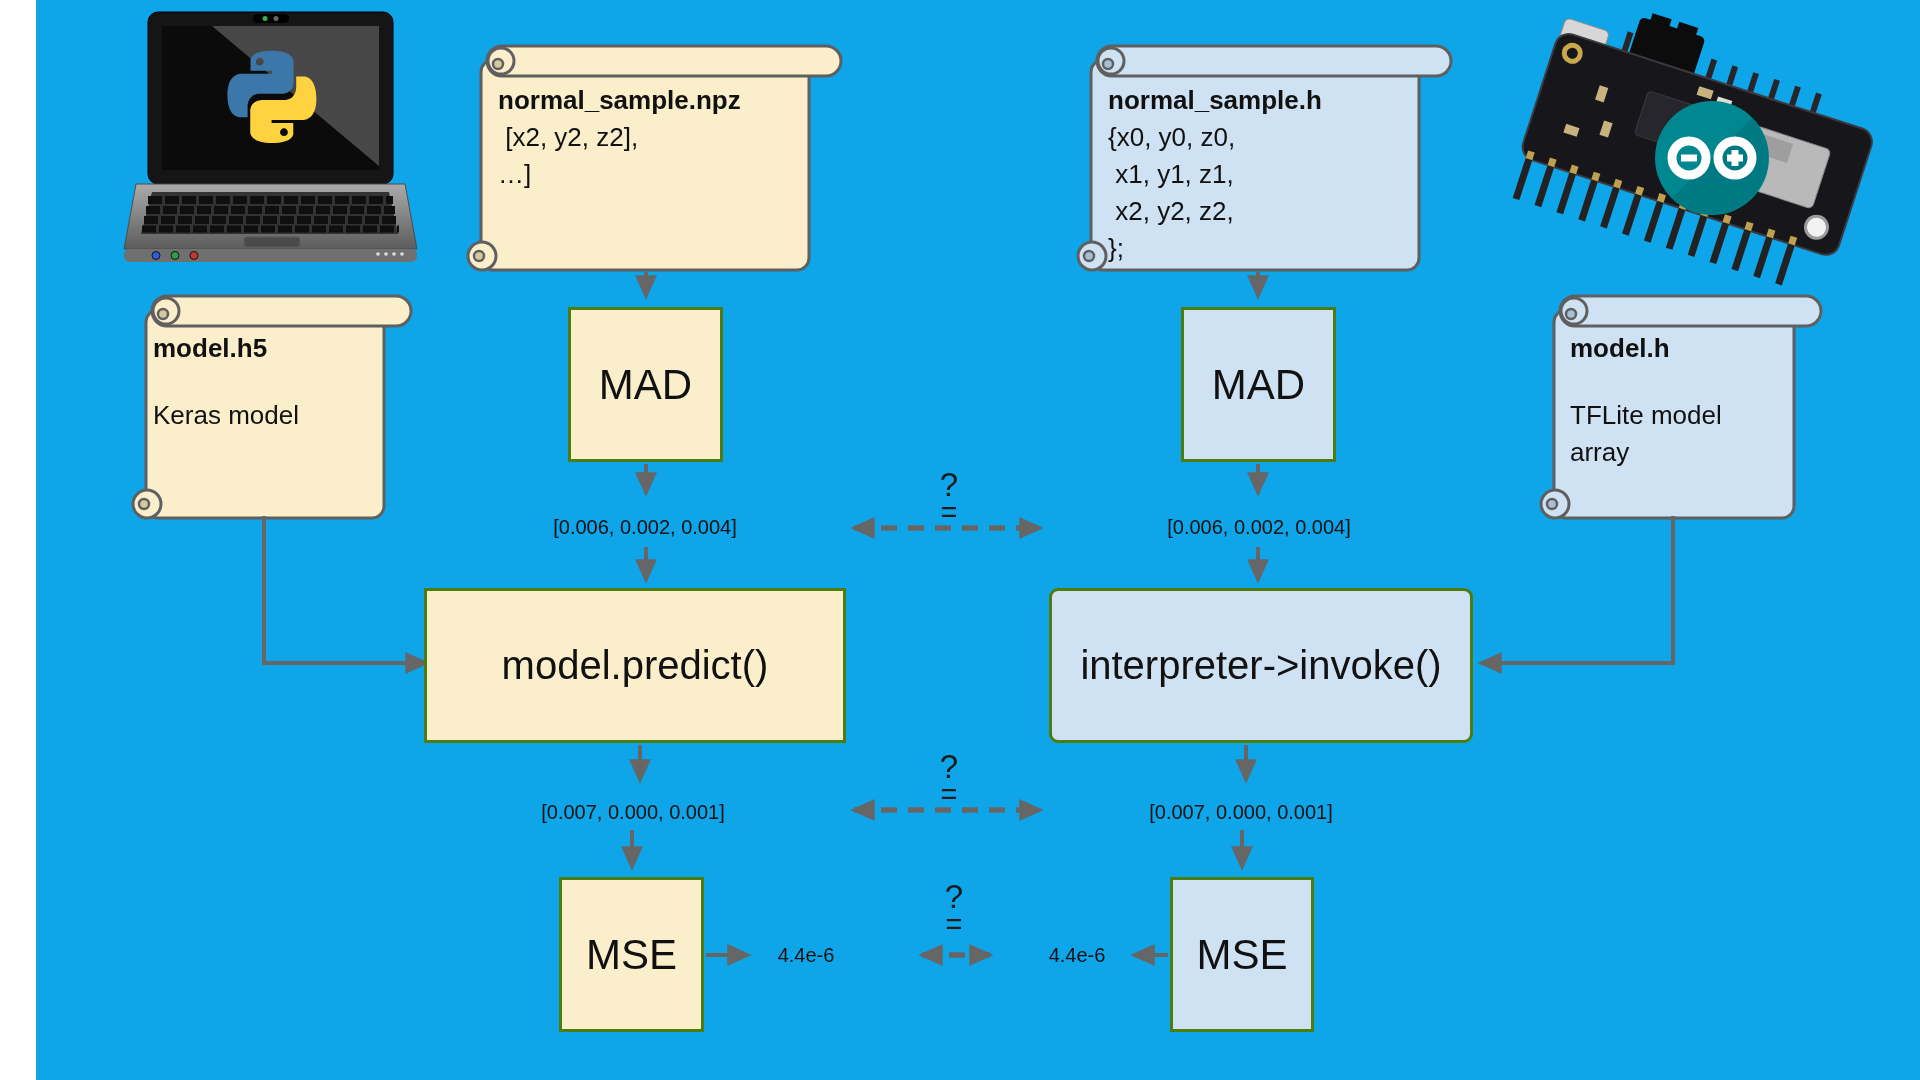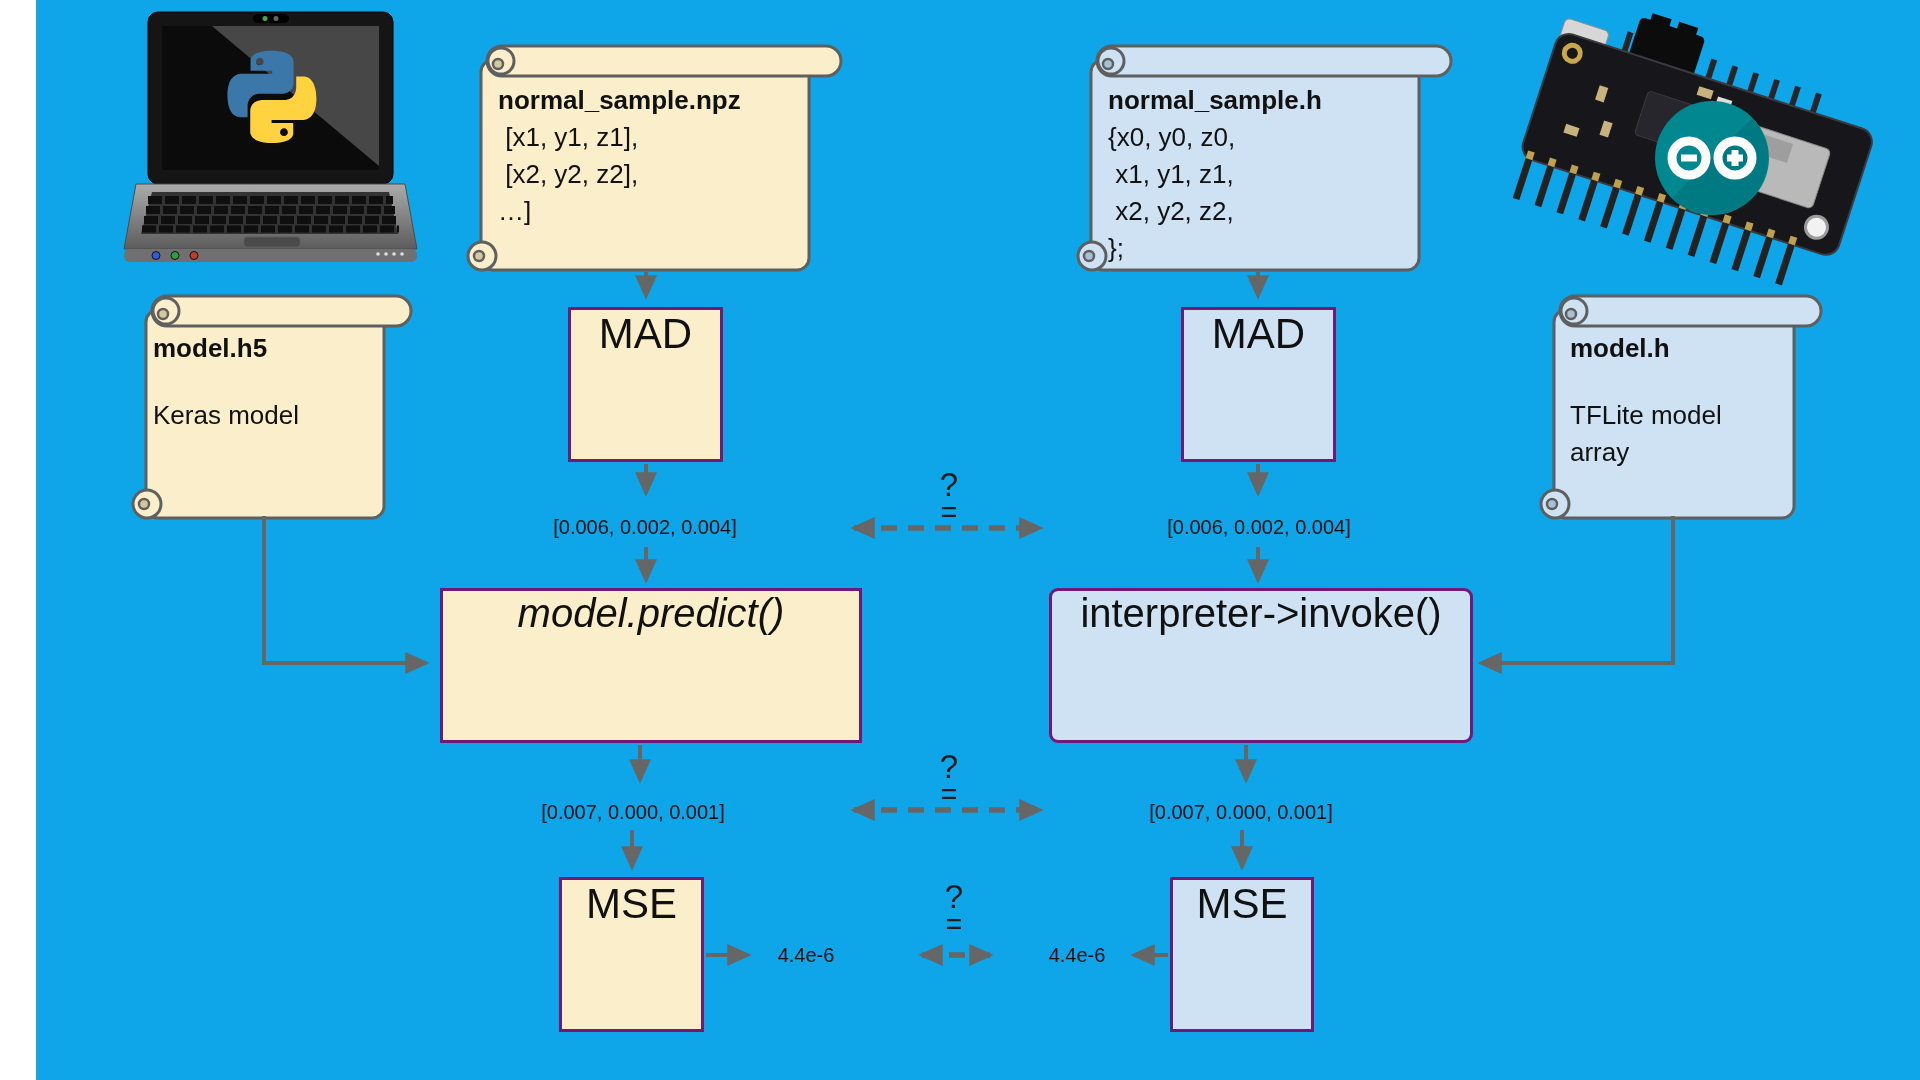--- a/index.html
+++ b/index.html
@@ -2,22 +2,22 @@
 <html><head>
 <meta charset="utf-8">
 <style>
   html,body{margin:0;padding:0;background:#ffffff;}
   .canvas{position:relative;width:1920px;height:1080px;background:#0ea5e9;overflow:hidden;
           font-family:"Liberation Sans", sans-serif;color:#111;margin-left:36px;}
   svg.layer{position:absolute;left:0;top:0;width:1920px;height:1080px;}
   .abs{position:absolute;}
   .note-text{white-space:pre;font-size:26px;line-height:37px;color:#111;}
   .note-title{font-weight:bold;font-size:26px;line-height:37px;white-space:pre;}
-  .flowbox{position:absolute;display:flex;justify-content:center;
-           border:3px solid #701a75;box-sizing:border-box;color:#111;}
+  .flowbox{position:absolute;display:flex;align-items:center;justify-content:center;
+           border:3px solid #4d7c0f;box-sizing:border-box;color:#111;}
   .flowbox.yellow{background:#FBEECB;}
   .flowbox.blue{background:#CFE2F3;}
   .sq{font-size:42px;}
   .wide{font-size:40px;}
   .val{position:absolute;transform:translateX(-50%);font-size:20px;line-height:36px;
        white-space:nowrap;color:#111;text-align:center;}
   .cmp{position:absolute;transform:translateX(-50%);text-align:center;color:#1a1a1a;}
   .cmp .q{font-size:33px;line-height:30px;display:block;}
   .cmp .e{font-size:29px;line-height:24px;display:block;}
 </style>
@@ -189,21 +189,20 @@
         <circle cx="1699" cy="158" r="17" fill="none" stroke="#ffffff" stroke-width="9"></circle>
         <line x1="1645" y1="158" x2="1661" y2="158" stroke="#ffffff" stroke-width="7"></line>
         <line x1="1691" y1="158" x2="1707" y2="158" stroke="#ffffff" stroke-width="7"></line>
         <line x1="1699" y1="150" x2="1699" y2="166" stroke="#ffffff" stroke-width="7"></line>
       </g>
     </g>
   </svg>
 
   <div class="abs" style="left:462px;top:82px;">
     <div class="note-title">normal_sample.npz</div>
-    <div class="note-text"> [x1, y1, z1],</div>
     <div class="note-text"> [x2, y2, z2],</div>
     <div class="note-text">…]</div>
   </div>
 
   <div class="abs" style="left:1072px;top:82px;">
     <div class="note-title">normal_sample.h</div>
     <div class="note-text">{x0, y0, z0,</div>
     <div class="note-text"> x1, y1, z1,</div>
     <div class="note-text"> x2, y2, z2,</div>
     <div class="note-text">};</div>
@@ -219,21 +218,21 @@
     <div class="note-text" style="margin-top:30px;">TFLite model</div>
     <div class="note-text">array</div>
   </div>
 
   <div class="flowbox yellow sq" style="left:532px;top:307px;width:155px;height:155px;">
     <span>MAD</span>
   </div>
   <div class="flowbox blue sq" style="left:1145px;top:307px;width:155px;height:155px;">
     <span>MAD</span>
   </div>
-  <div class="flowbox yellow wide" style="left:404px;top:588px;width:422px;height:155px;font-style:italic;">
+  <div class="flowbox yellow wide" style="left:388px;top:588px;width:422px;height:155px;">
     <span>model.predict()</span>
   </div>
   <div class="flowbox blue wide" style="left:1013px;top:588px;width:424px;height:155px;border-radius:9px;">
     <span>interpreter-&gt;invoke()</span>
   </div>
   <div class="flowbox yellow sq" style="left:523px;top:877px;width:145px;height:155px;">
     <span>MSE</span>
   </div>
   <div class="flowbox blue sq" style="left:1134px;top:877px;width:144px;height:155px;">
     <span>MSE</span>

